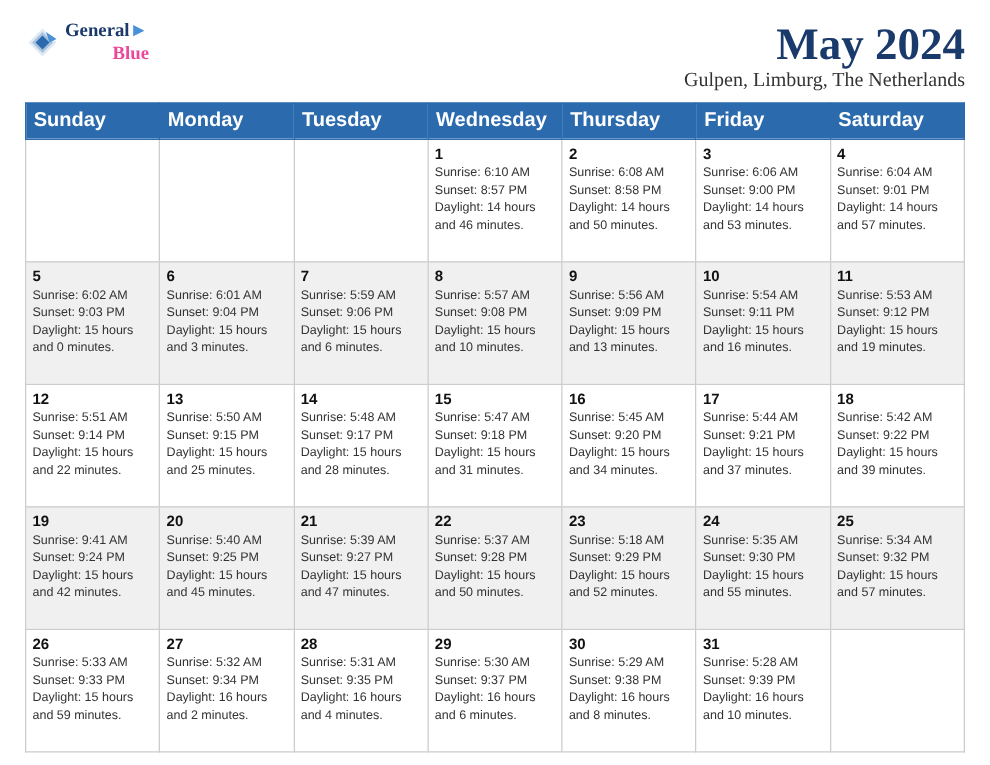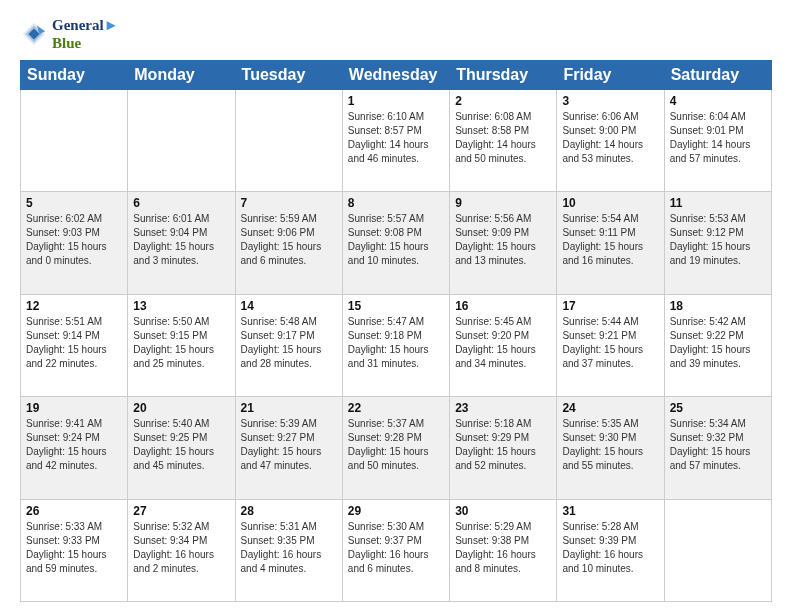--- a/index.html
+++ b/index.html
@@ -106,22 +106,26 @@
   <div class="header">
     <div class="logo">
       <svg class="logo-icon" viewBox="0 0 40 40">
         <polygon points="20,4 36,20 20,36 4,20" fill="#2a6aad" opacity="0.15"></polygon>
         <polygon points="20,8 32,20 20,32 8,20" fill="#2a6aad" opacity="0.3"></polygon>
         <polygon points="20,12 28,20 20,28 12,20" fill="#2a6aad"></polygon>
         <polygon points="24,8 36,16 28,20" fill="#4a90d9"></polygon>
       </svg>
       <div class="logo-text">
         <div>General<span>►</span></div>
-        <div style="color:#4d7c0f;">Blue</div>
+        <div style="color:#ec4899;margin-left:38px;">Blue</div>
       </div>
+    </div>
+    <div class="title-block">
+      <div class="month-title">May 2024</div>
+      <div class="location-title">Gulpen, Limburg, The Netherlands</div>
     </div>
   </div>
 
   <table class="calendar">
     <thead>
       <tr>
       <th>Sunday</th>
           <th>Monday</th>
           <th>Tuesday</th>
           <th>Wednesday</th>

